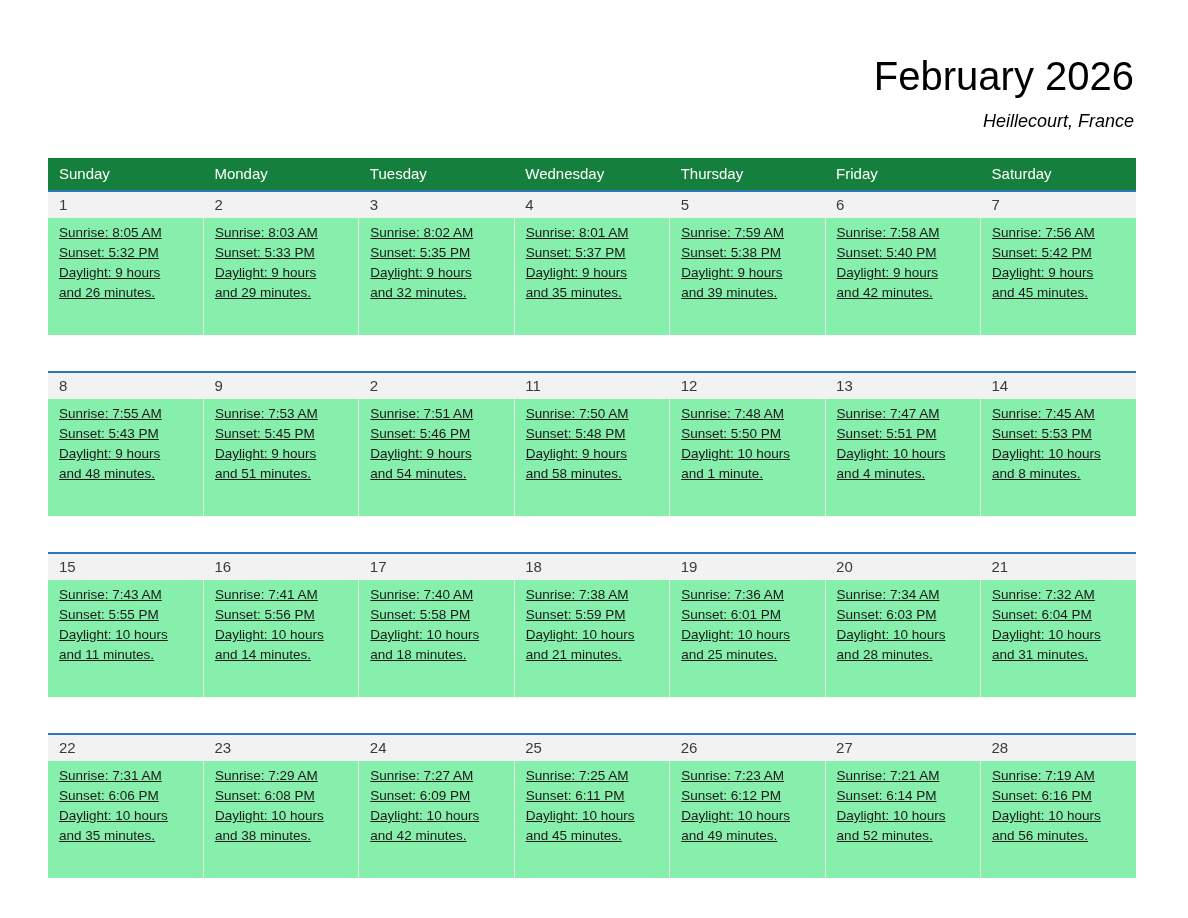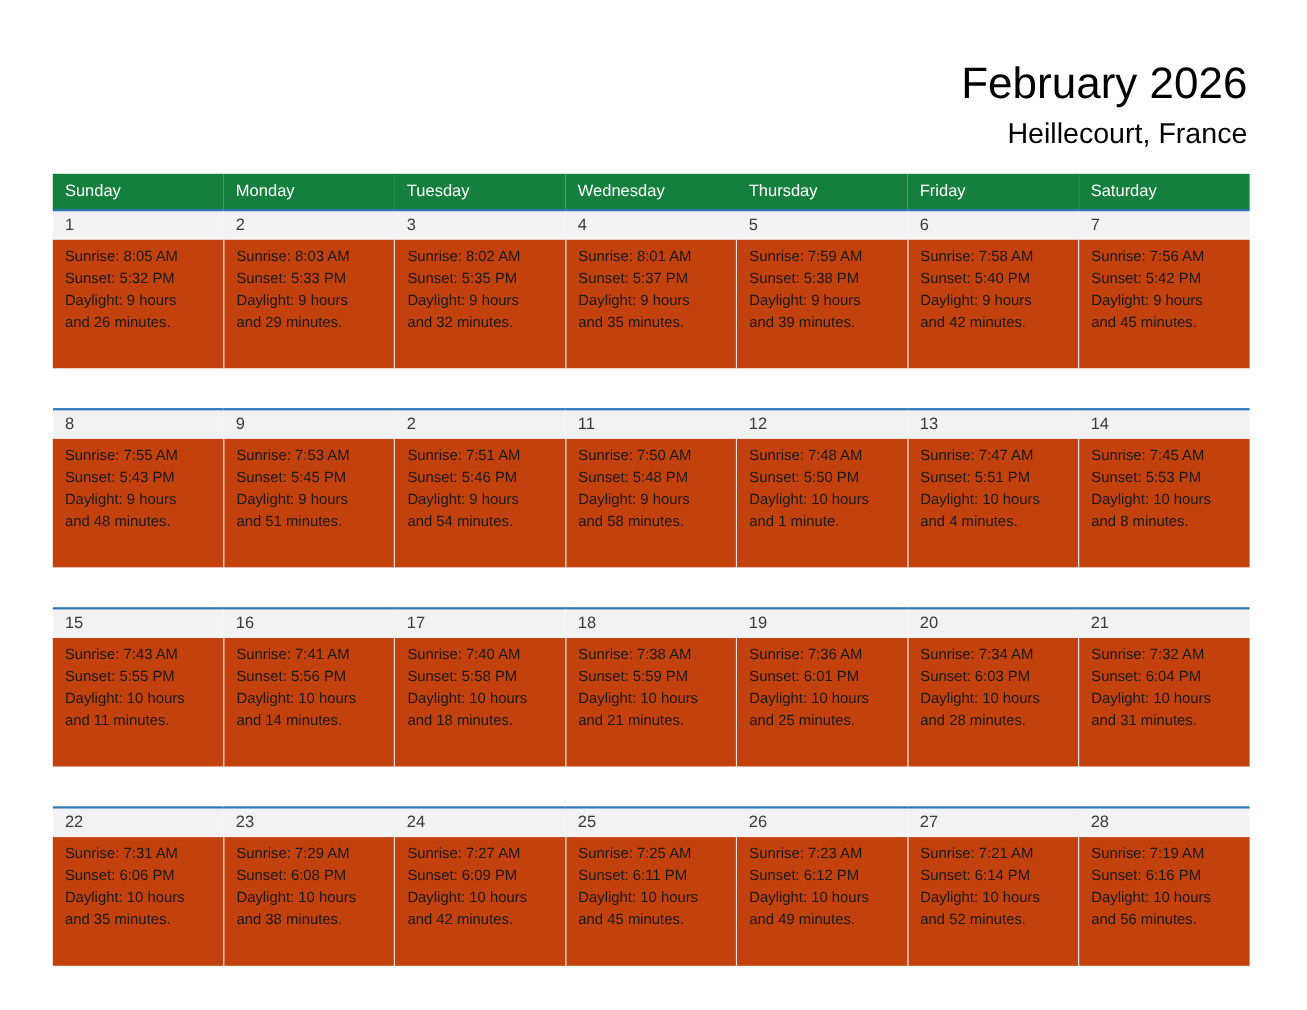--- a/index.html
+++ b/index.html
@@ -82,25 +82,26 @@
   }
   .cal-title {
     font-size: 40px;
     line-height: 48px;
     color: #000;
     font-weight: normal;
     margin: 0;
     letter-spacing: 0px;
   }
   .cal-subtitle {
-    font-size: 26px;
+    font-size: 18px;
     line-height: 30px;
     color: #000;
     margin: 6px 0 0 0;
     font-weight: normal;
+    font-style: italic;
   }
 
   
   .calendar {
     position: absolute;
     left: 48px;
     top: 158px;
     width: 1088px;
     border-collapse: collapse;
     table-layout: fixed;
@@ -122,28 +123,29 @@
     background: #f2f2f2;
     border-top: 2px solid #2e76ba;
     padding: 4px 0 4px 11px;
     font-size: 15px;
     color: #3a3a3a;
     line-height: 18px;
     vertical-align: top;
   }
 
   .info-row td {
-    background: #c2410c;
+    background: #86efac;
     border-right: 1px solid #e8e8e8;
     padding: 5px 8px 0 11px;
     vertical-align: top;
     font-size: 13.5px;
     line-height: 20px;
     color: #1a1a1a;
     height: 112px;
+    text-decoration: underline;
   }
   .info-row td:last-child { border-right: none; }
 
   .info-line { display: block; white-space: nowrap; }
   .spacer-row td {
     height: 36px;
     background: #ffffff;
     border: none;
     padding: 0;
   }

